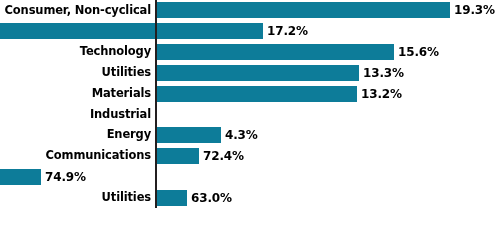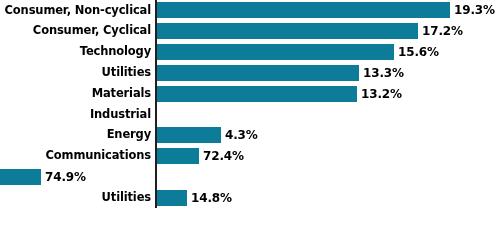--- a/index.html
+++ b/index.html
@@ -74,21 +74,20 @@
 
   <div class="row">
     <div class="cat-label">Consumer, Non-cyclical</div>
     <div class="plot">
       <div class="bar" style="width: 295px; background: rgb(13, 124, 153);"></div>
       <div class="val-label">19.3%</div>
     </div>
   </div>
 
   <div class="row">
-    <div class="cat-label">Consumer, Cyclical</div>
     <div class="plot">
       <div class="bar" style="width: 263px; background: rgb(13, 124, 153);"></div>
       <div class="val-label">17.2%</div>
     </div>
   </div>
 
   <div class="row">
     <div class="cat-label">Technology</div>
     <div class="plot">
       <div class="bar" style="width: 239px; background: rgb(13, 124, 153);"></div>
@@ -136,17 +135,17 @@
     <div class="plot">
       <div class="bar" style="width: 41px; background: rgb(13, 124, 153);"></div>
       <div class="val-label">74.9%</div>
     </div>
   </div>
 
   <div class="row">
     <div class="cat-label">Utilities</div>
     <div class="plot">
       <div class="bar" style="width: 32px; background: rgb(13, 124, 153);"></div>
-      <div class="val-label">14.8%</div>
+      <div class="val-label">63.0%</div>
     </div>
   </div>
 
 </div>
 
 </body></html>

